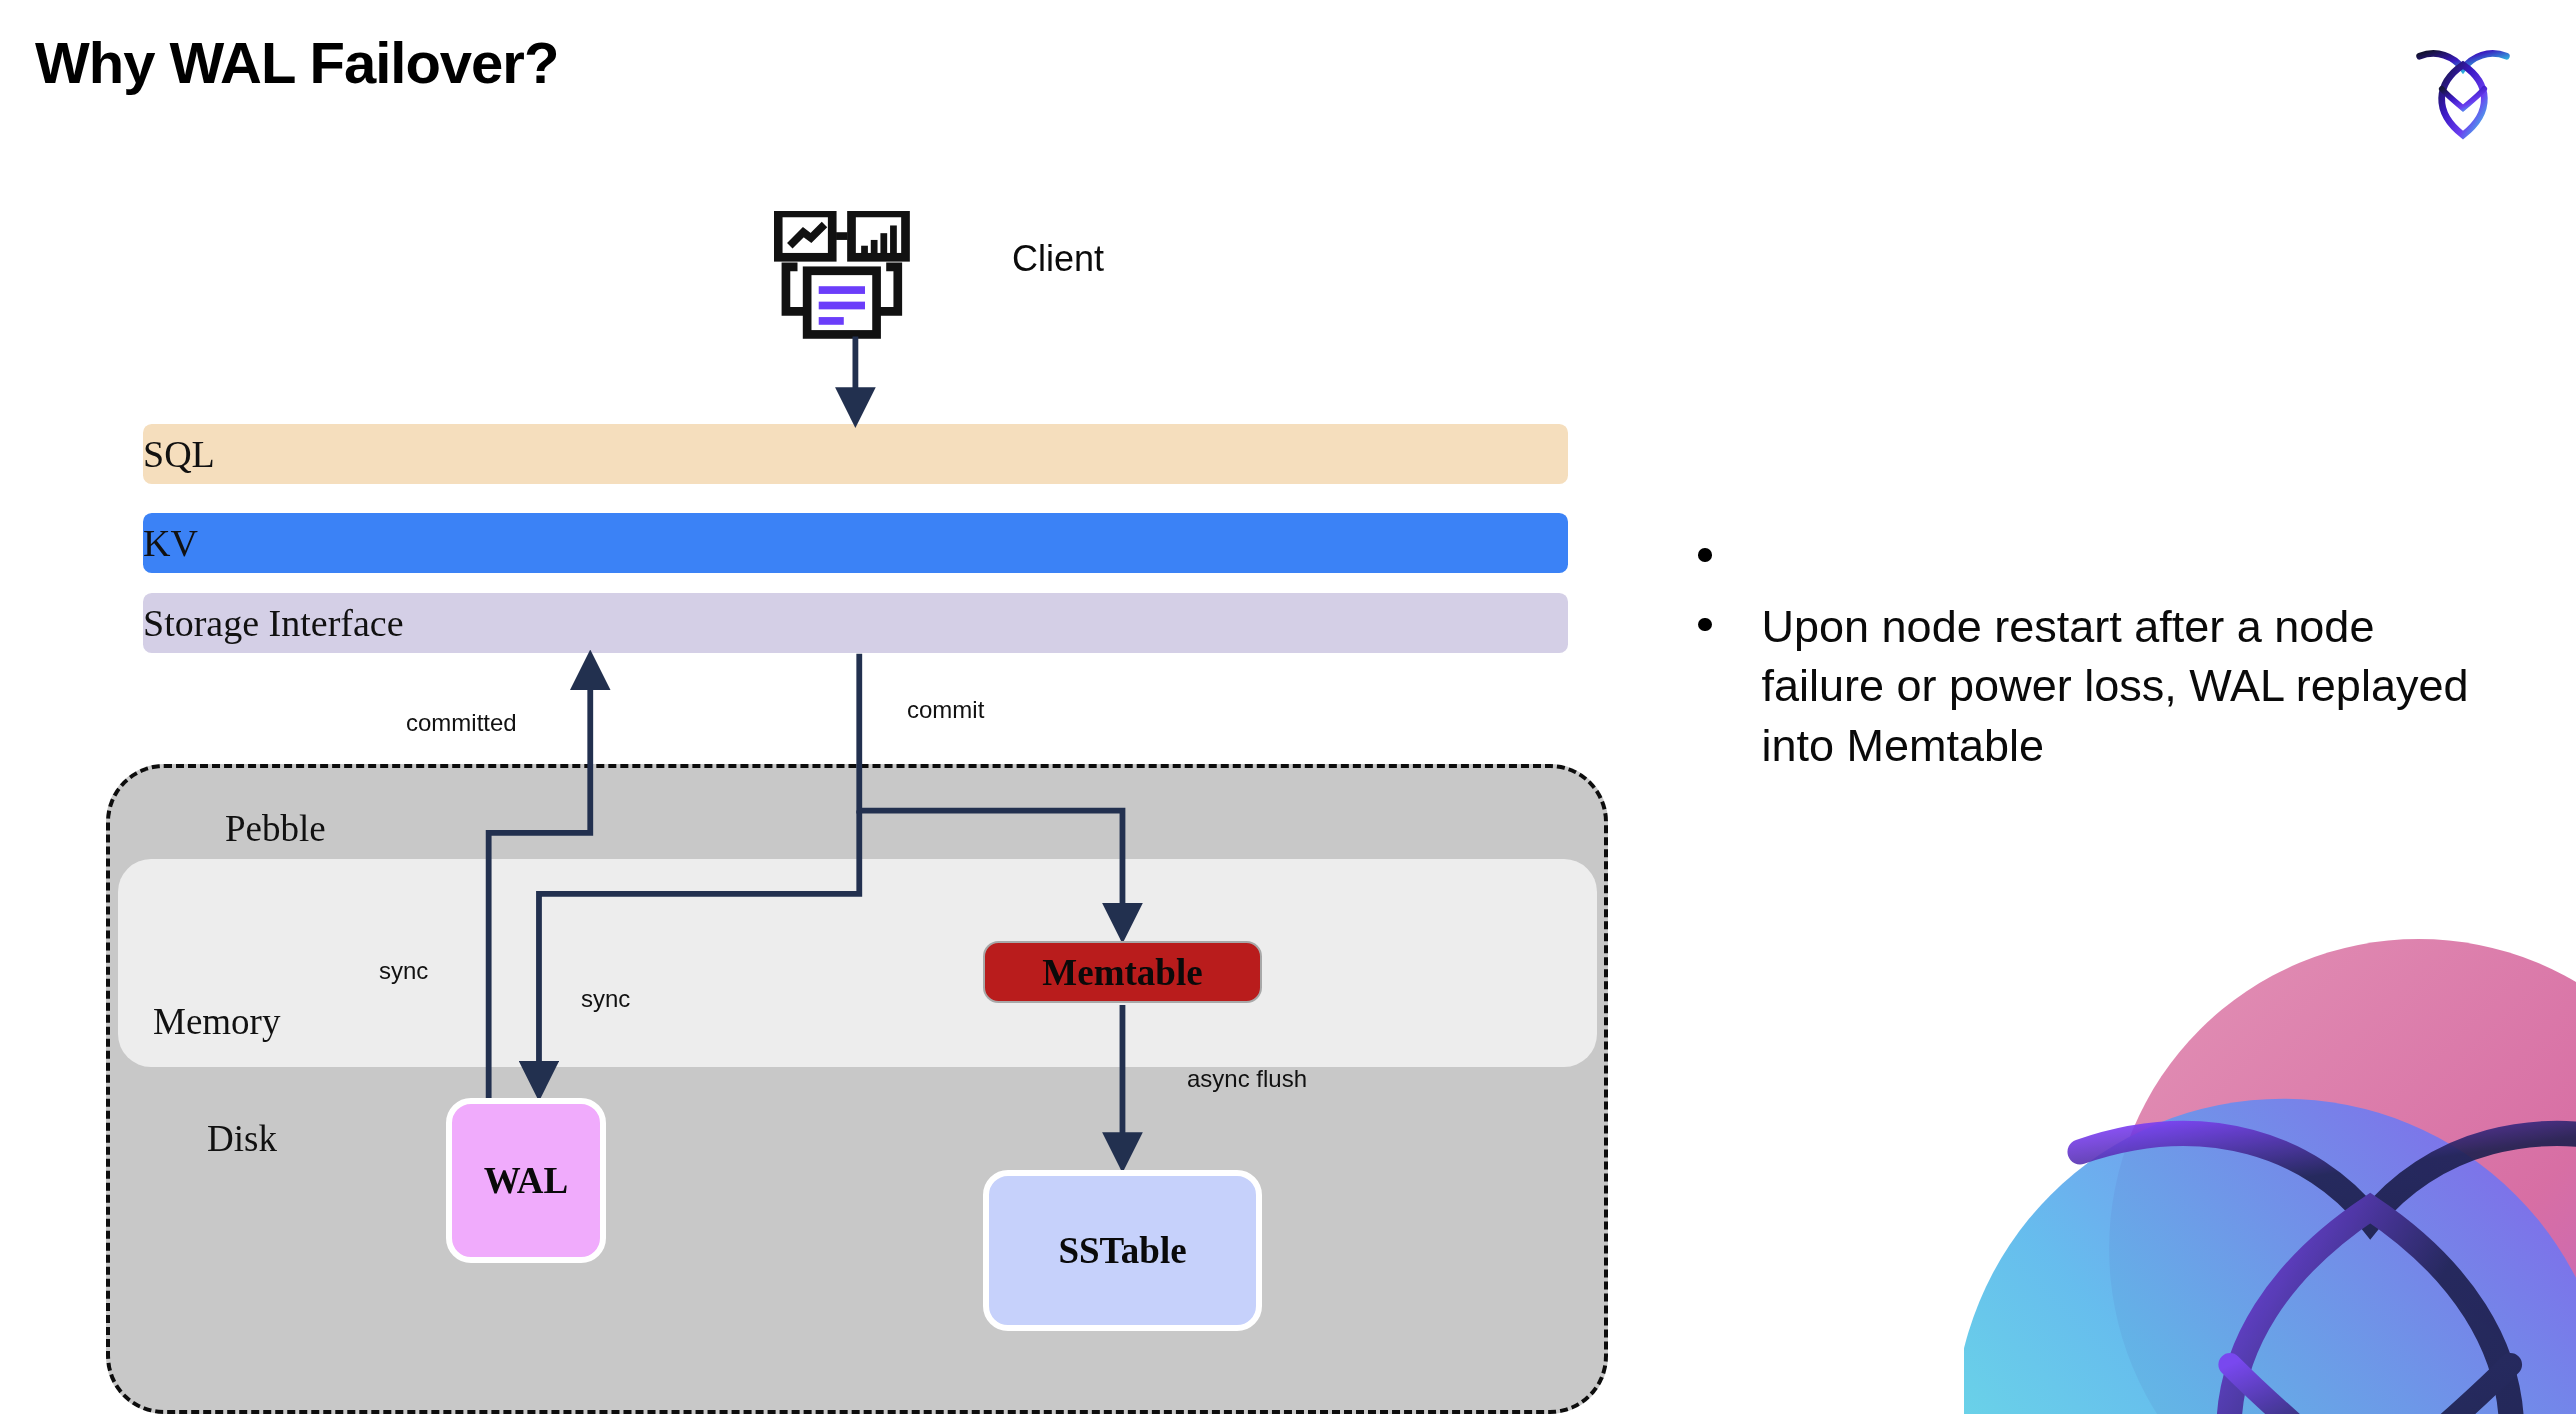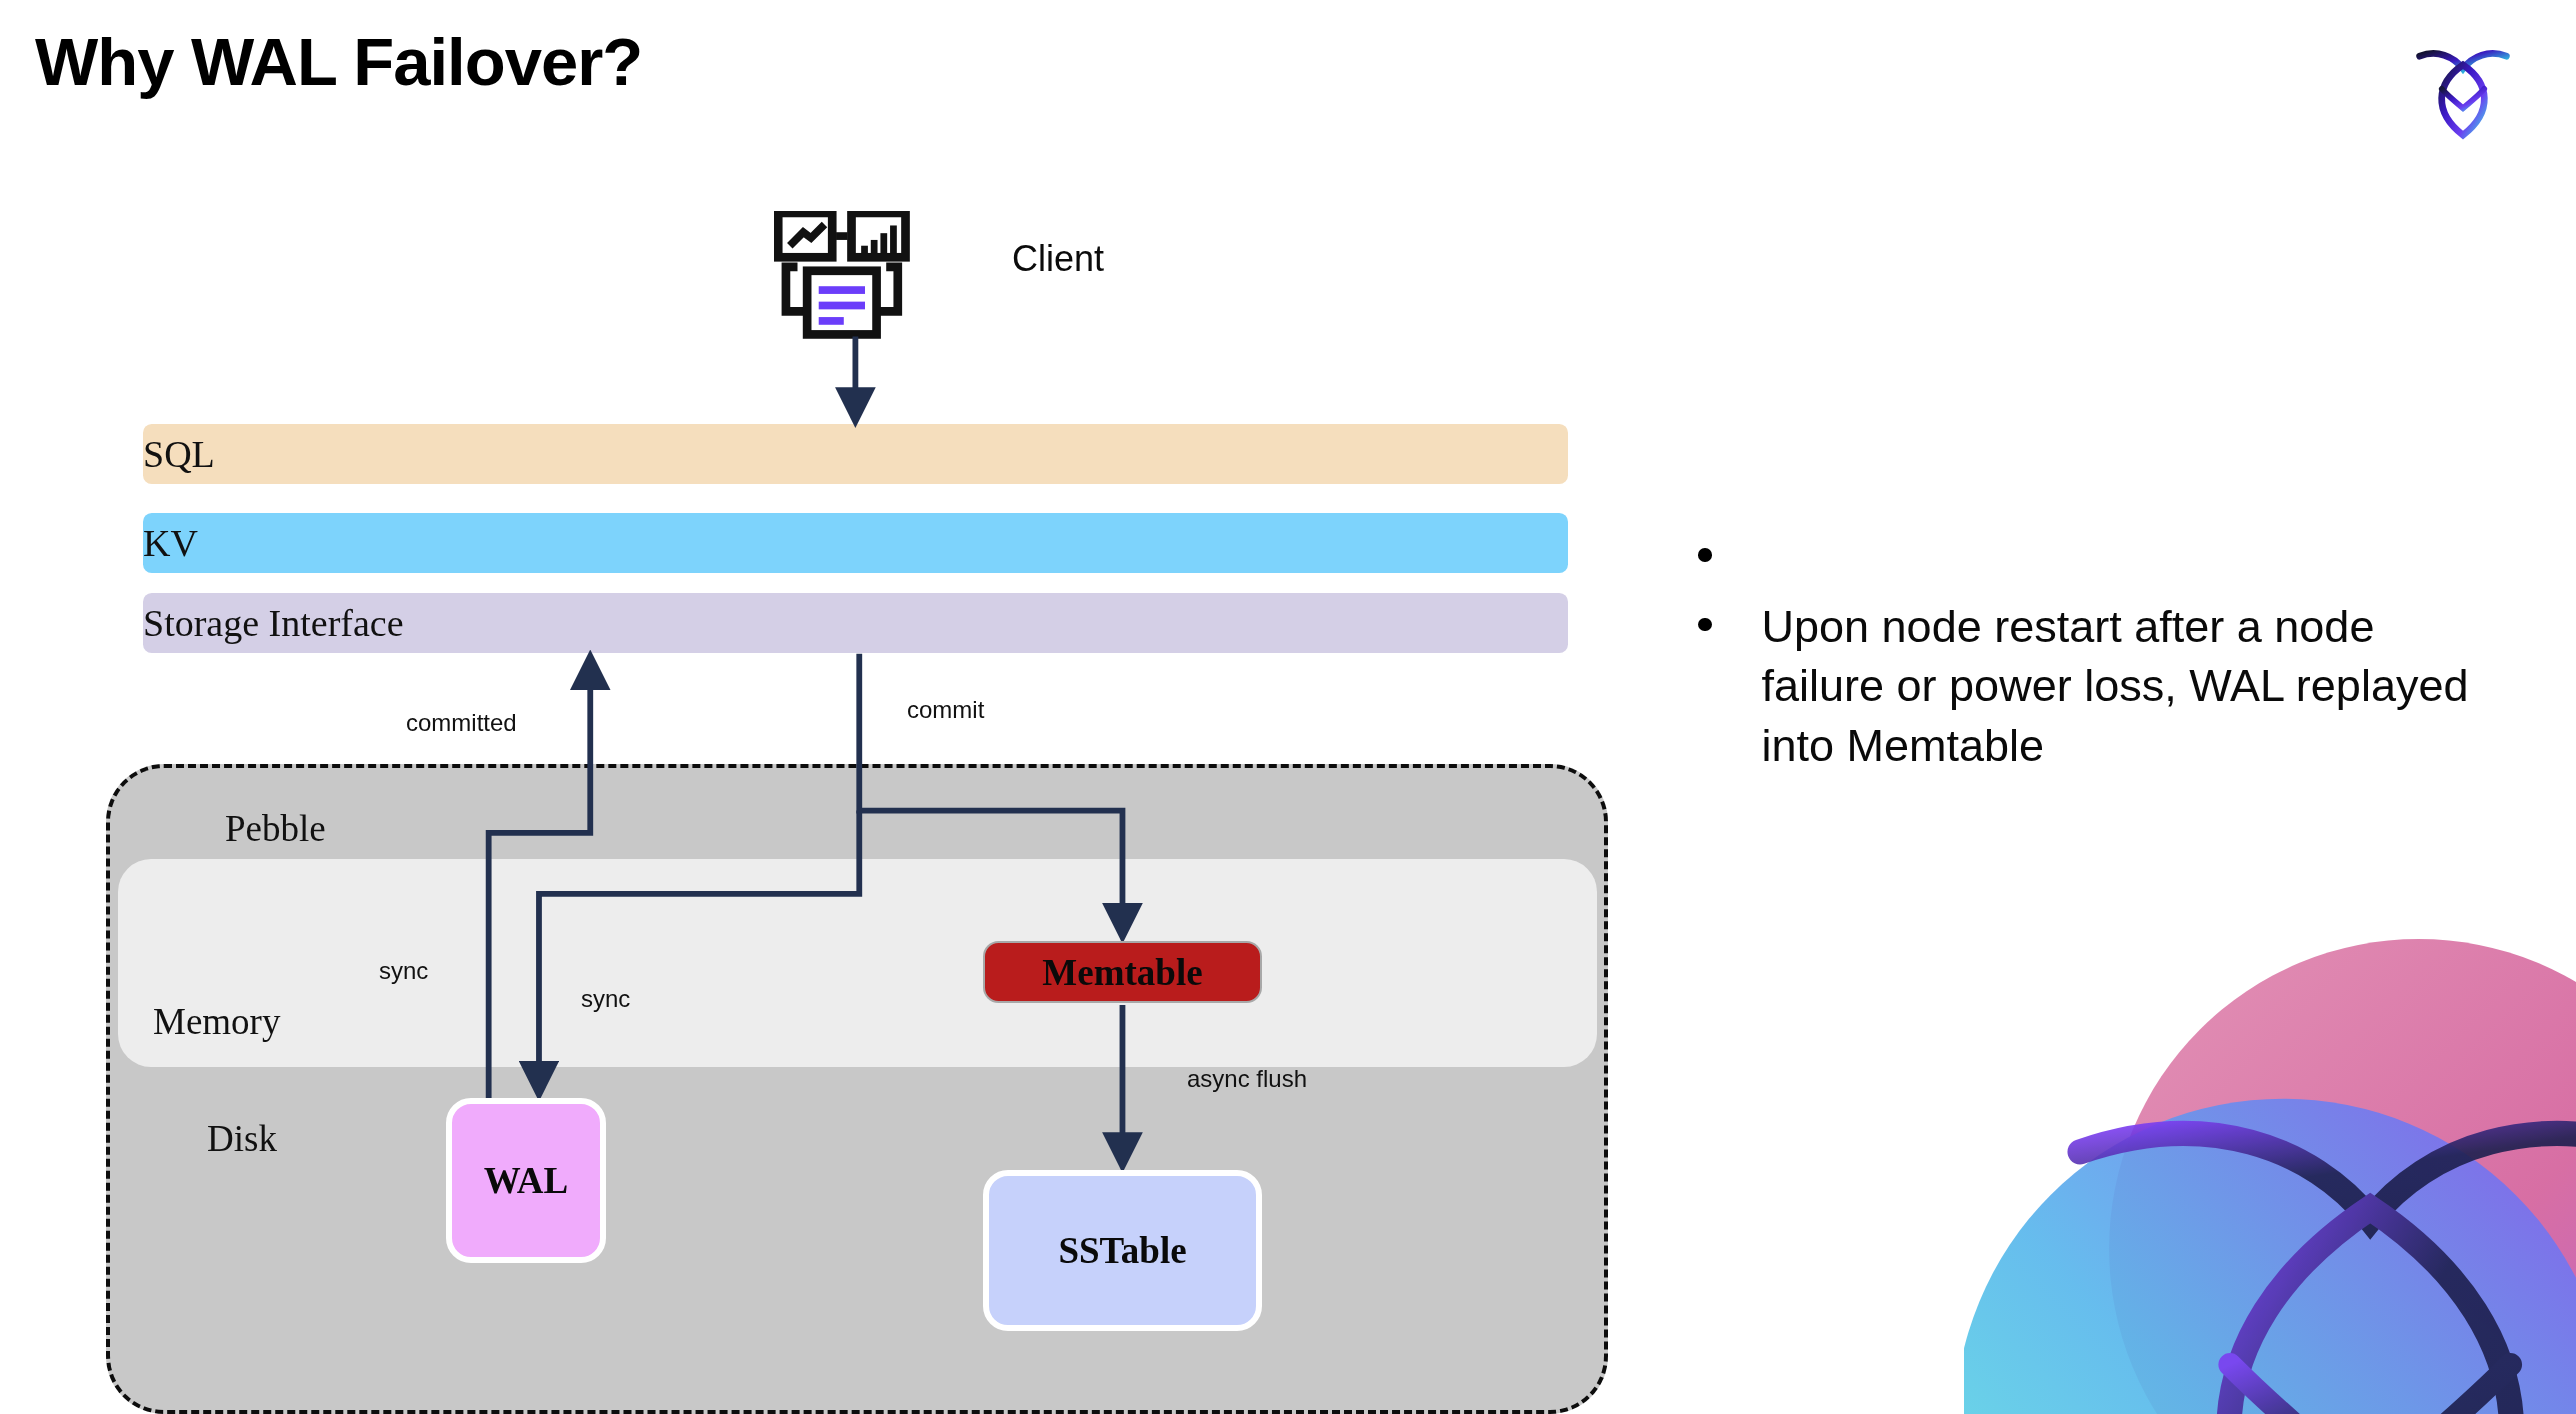--- a/index.html
+++ b/index.html
@@ -15,24 +15,24 @@
   .slide {
     position: absolute; inset: 0;
     width: 2576px; height: 1415px;
     background: #ffffff;
     overflow: hidden;
   }
 
   
   .title {
     position: absolute;
-    left: 35px; top: 27px;
+    left: 35px; top: 33px;
     font-family: "Liberation Sans", sans-serif;
     font-weight: bold;
-    font-size: 67px;
+    font-size: 58px;
     letter-spacing: -1px;
     color: #000000;
     line-height: 1.05;
     white-space: nowrap;
   }
 
   
   .brand-logo {
     position: absolute;
     left: 2410px; top: 33px;
@@ -287,21 +287,21 @@
         <rect x="46" y="78" width="48" height="8" fill="#6b3dfa"></rect>
         <rect x="46" y="94" width="48" height="8" fill="#6b3dfa"></rect>
         <rect x="46" y="110" width="26" height="8" fill="#6b3dfa"></rect>
       </svg>
     </div>
     <div class="client-label">Client</div>
 
     <div class="layer-bar layer-sql" style="background:#f5debd">
       <span>SQL</span>
     </div>
-    <div class="layer-bar layer-kv" style="background:#7dd3fc">
+    <div class="layer-bar layer-kv" style="background:#3b82f6">
       <span>KV</span>
     </div>
     <div class="layer-bar layer-si" style="background:#d4cfe6">
       <span>Storage Interface</span>
     </div>
 
     <div class="pebble-box"></div>
     <div class="memory-box"></div>
 
     <div class="zone-label lbl-pebble">Pebble</div>

